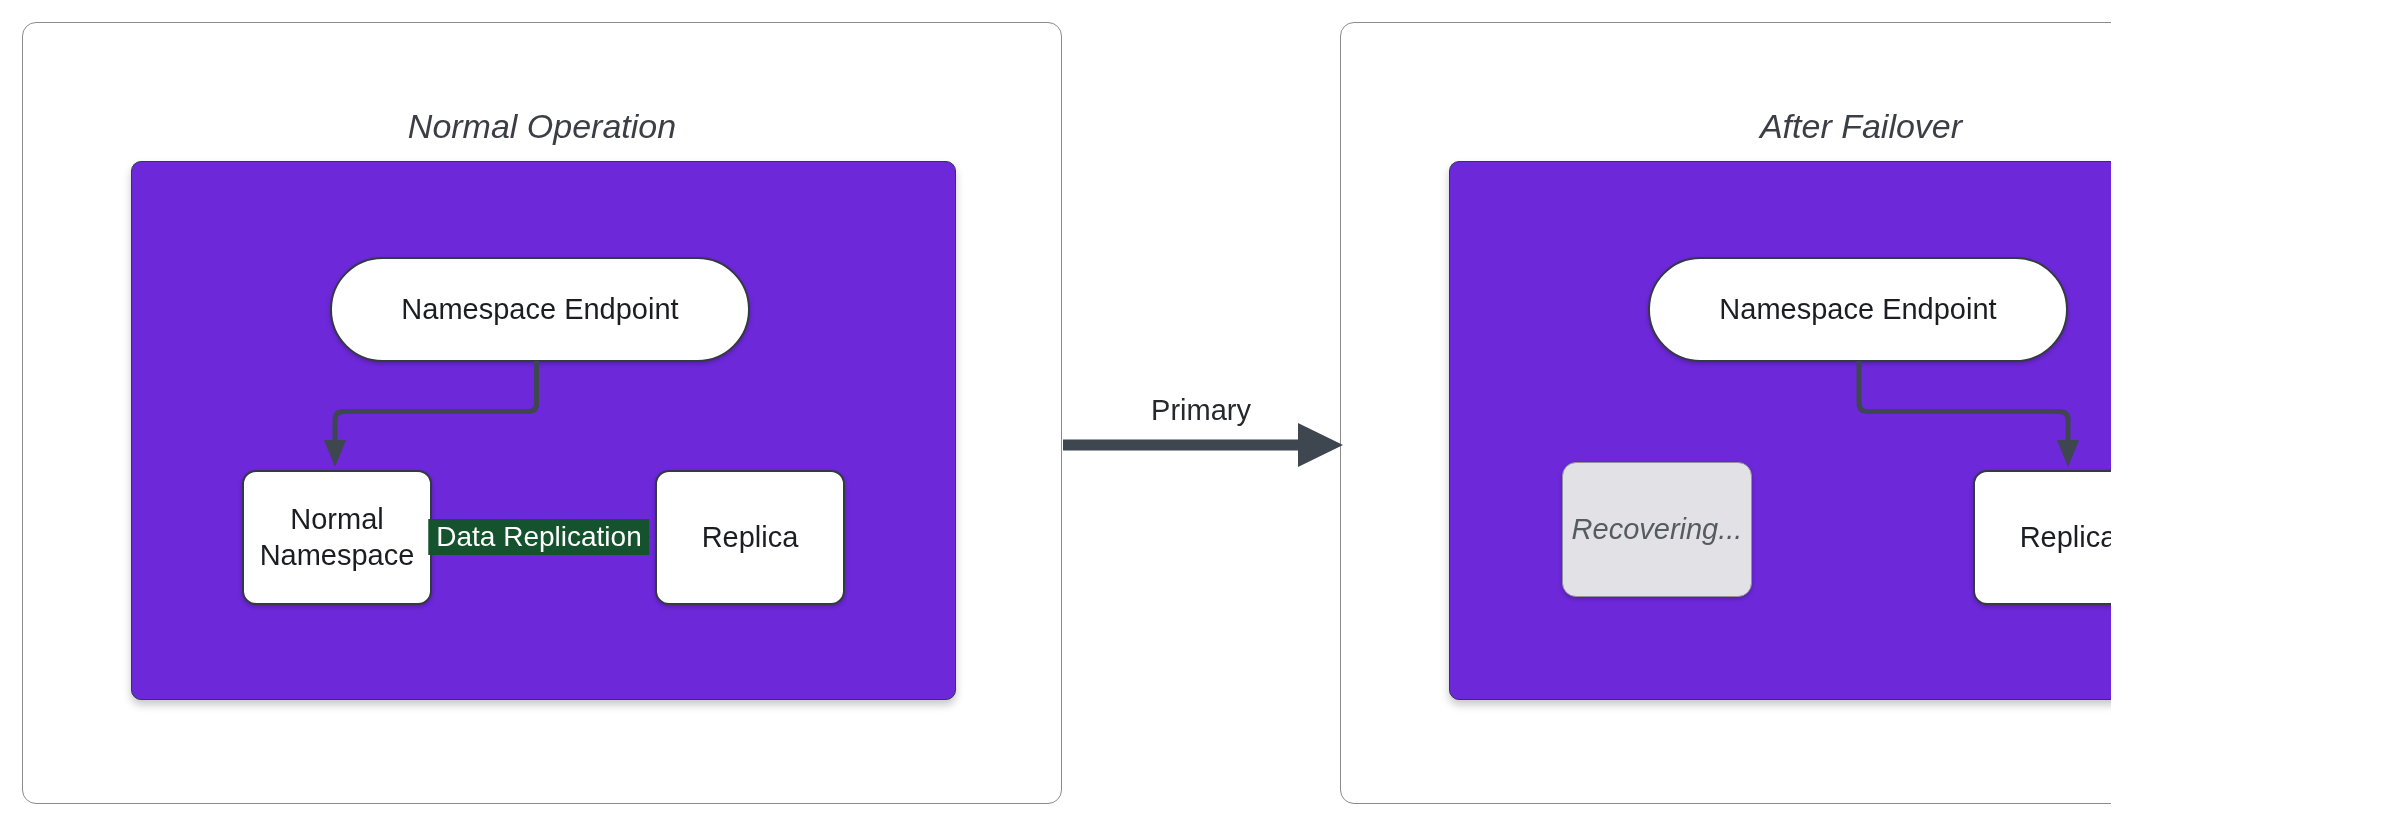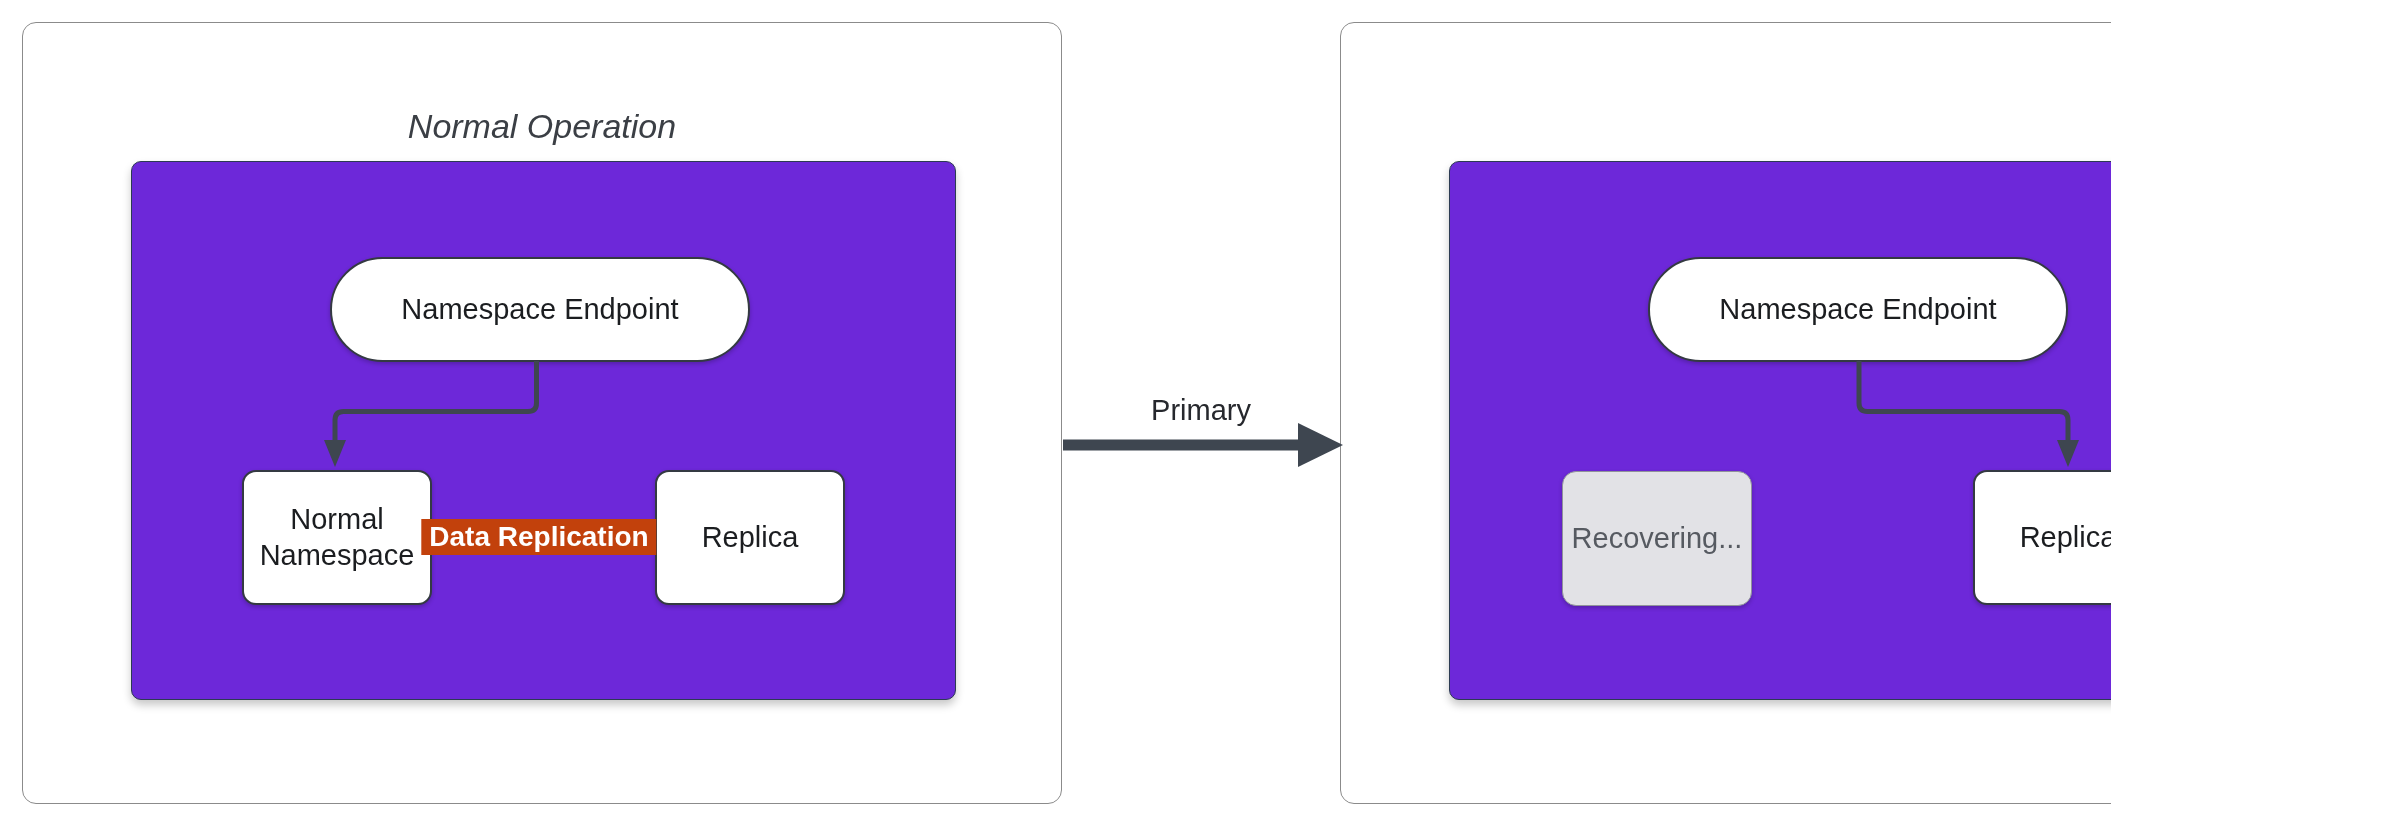--- a/index.html
+++ b/index.html
@@ -70,42 +70,43 @@
   }
   .node-rect {
     width: 190px;
     height: 135px;
     border-radius: 14px;
     padding: 6px;
   }
   .node-primary   { left: 110px; top: 308px; }
   .node-replica-l { left: 523px; top: 308px; }
   .node-recovering {
-    left: 112px; top: 309px;
+    left: 112px; top: 300px;
     background: #e2e2e6;
     border: 1.5px solid #90939a;
     color: #565a61;
+    font-style: italic;
   }
   .node-replica-r { left: 523px; top: 308px; }
 
   .overlay-svg {
     position: absolute;
     left: 0; top: 0;
     z-index: 10;
     pointer-events: none;
   }
 
   .edge-label-replication {
     position: absolute;
     left: 539px;
     top: 537px;
     transform: translate(-50%, -50%);
-    background: #c2410c;
+    background: #14532d;
     color: #ffffff;
-    font-weight: bold;
+    font-weight: normal;
     font-size: 28px;
     padding: 2px 8px;
     white-space: nowrap;
     z-index: 20;
   }
   .failover-label {
     position: absolute;
     left: 1201px;
     top: 410px;
     transform: translate(-50%, -50%);
@@ -129,20 +130,21 @@
       <div class="node node-rect node-primary">
         <span>Normal Namespace</span>
       </div>
       <div class="node node-rect node-replica-l">
         <span>Replica</span>
       </div>
     </div>
   </div>
 
   <div class="panel panel-right">
+    <div class="panel-title">After Failover</div>
     <div class="cluster">
       <div class="node node-pill">
         <span>Namespace Endpoint</span>
       </div>
       <div class="node node-rect node-recovering">
         <span>Recovering...</span>
       </div>
       <div class="node node-rect node-replica-r">
         <span>Replica</span>
       </div>

